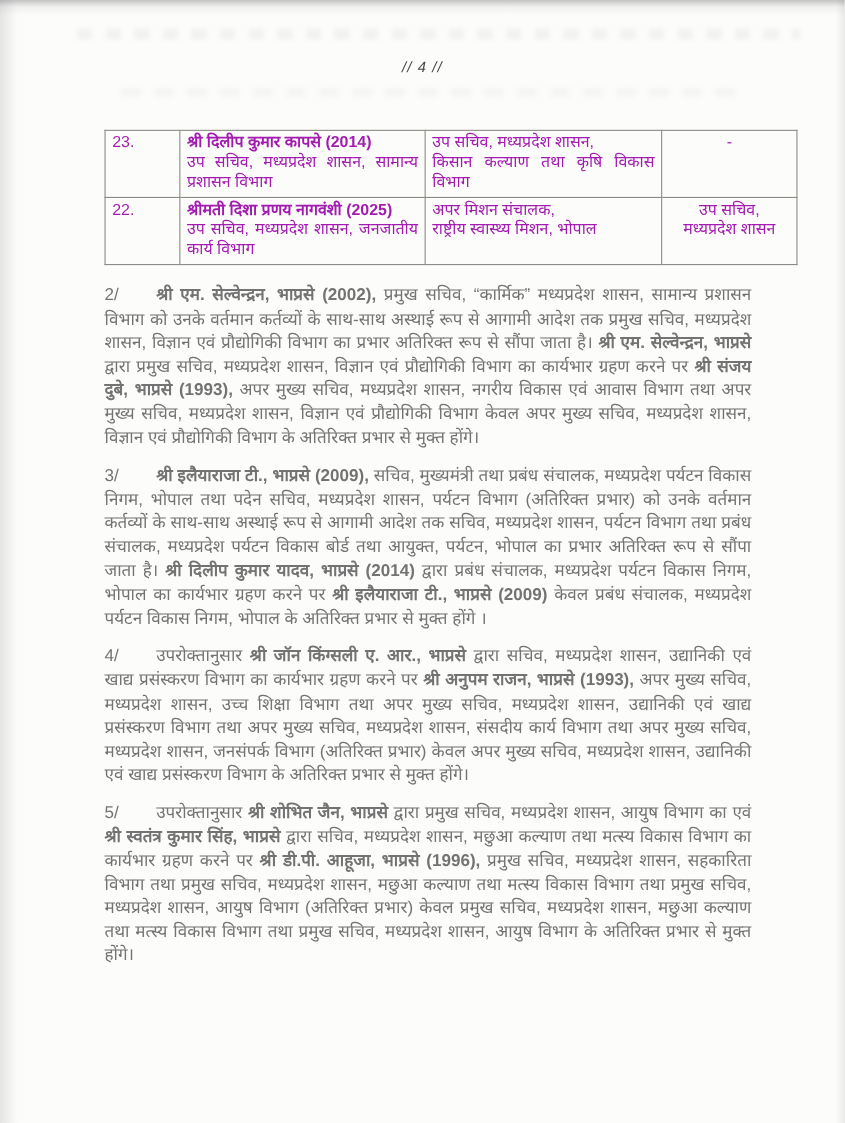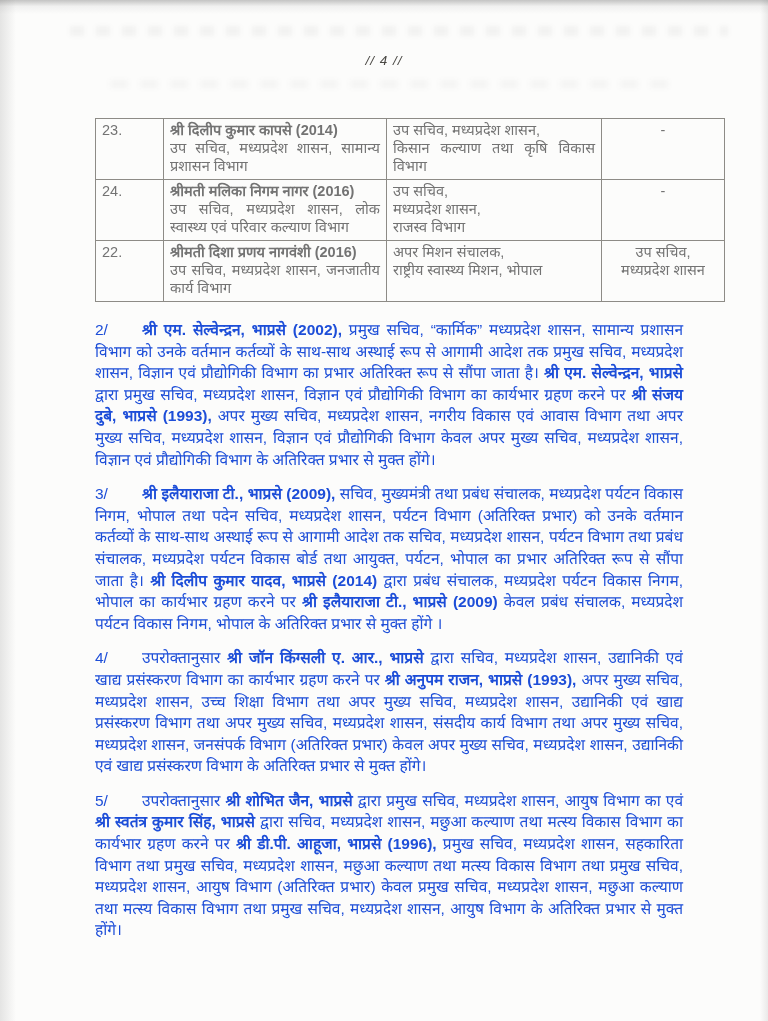--- a/index.html
+++ b/index.html
@@ -32,39 +32,39 @@
     font-style:italic;
   }
 
   .content{position:absolute;top:118px;left:95px;width:592px;}
 
   table.officers{
     border-collapse:collapse;
     width:577px;
     table-layout:fixed;
     font-size:14.5px;line-height:18px;
-    color:#737373;
+    color:#a21caf;
   }
   table.officers td{
     border:1px solid #8d8b86;
     vertical-align:top;
     padding:2px 6px 4px 6px;
   }
   td.c-sno{width:55px;padding-left:9px;}
   td.c-officer{width:210px;text-align:justify;}
   td.c-new{width:202px;text-align:justify;white-space:pre-line;}
   td.c-remark{width:110px;text-align:center;white-space:pre-line;}
   .officer-name{font-weight:bold;}
 
   .paras{margin-top:17px;}
   .order-para{
     margin:0 4px 13px 0;
     text-align:justify;
     font-size:15.5px;line-height:21.6px;
-    color:#1d4ed8;
+    color:#737373;
   }
   .para-num{display:inline-block;width:47px;font-weight:normal;}
   .b{font-weight:bold;}
 </style>
 </head>
 <body>
 
 <div class="page">
   <div class="edge-top"></div>
   <div class="edge-left"></div>
@@ -82,34 +82,23 @@
     <td class="c-sno">23.</td>
     <td class="c-officer">
       <span class="officer-name">श्री दिलीप कुमार कापसे (2014)</span><br>
       <span>उप सचिव, मध्यप्रदेश शासन, सामान्य प्रशासन विभाग</span>
     </td>
     <td class="c-new">उप सचिव, मध्यप्रदेश शासन,
 किसान कल्याण तथा कृषि विकास विभाग</td>
     <td class="c-remark">-</td>
   </tr>
           <tr>
-    <td class="c-sno">24.</td>
-    <td class="c-officer">
-      <span class="officer-name">श्रीमती मलिका निगम नागर (2016)</span><br>
-      <span>उप सचिव, मध्यप्रदेश शासन, लोक स्वास्थ्य एवं परिवार कल्याण विभाग</span>
-    </td>
-    <td class="c-new">उप सचिव,
-मध्यप्रदेश शासन,
-राजस्व विभाग</td>
-    <td class="c-remark">-</td>
-  </tr>
-          <tr>
     <td class="c-sno">22.</td>
     <td class="c-officer">
-      <span class="officer-name">श्रीमती दिशा प्रणय नागवंशी (2016)</span><br>
+      <span class="officer-name">श्रीमती दिशा प्रणय नागवंशी (2025)</span><br>
       <span>उप सचिव, मध्यप्रदेश शासन, जनजातीय कार्य विभाग</span>
     </td>
     <td class="c-new">अपर मिशन संचालक,
 राष्ट्रीय स्वास्थ्य मिशन, भोपाल</td>
     <td class="c-remark">उप सचिव,
 मध्यप्रदेश शासन</td>
   </tr>
         </tbody>
     </table>
 

